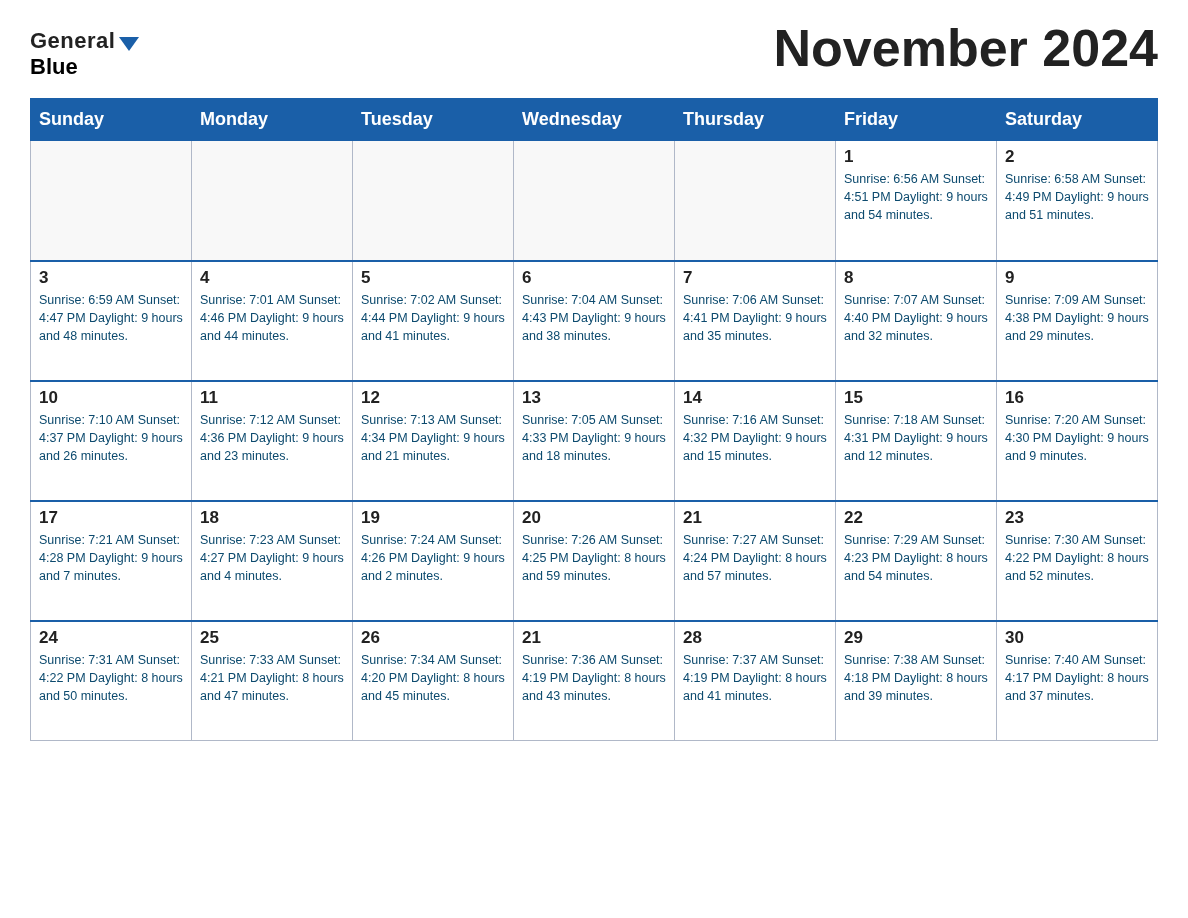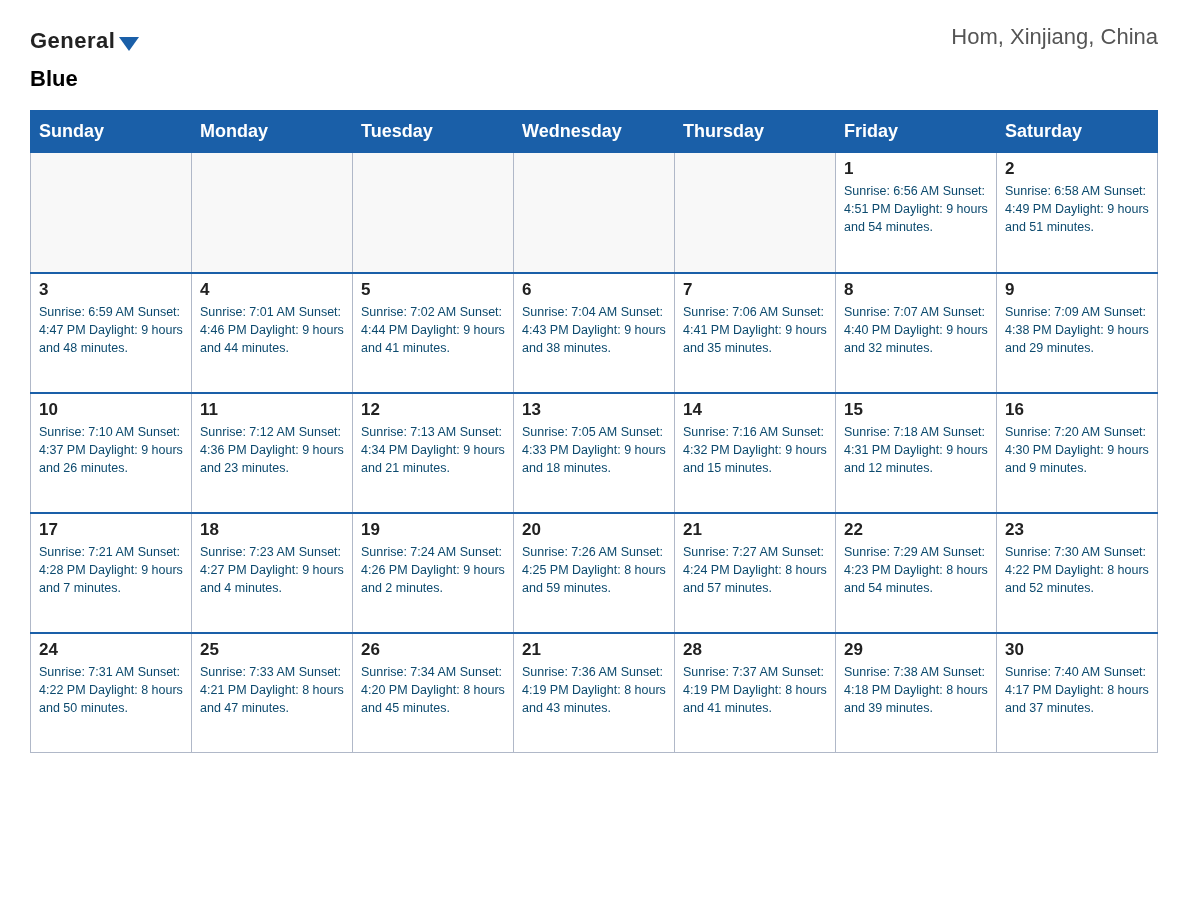--- a/index.html
+++ b/index.html
@@ -14,21 +14,20 @@
       display: flex;
       justify-content: space-between;
       align-items: flex-start;
       margin-bottom: 18px;
     }
     .logo {
       display: flex;
       flex-direction: column;
       align-items: flex-start;
       margin-top: 8px;
-      gap: 12px;
     }
     .logo-general {
       font-size: 22px;
       font-weight: bold;
       color: #222;
       letter-spacing: 0.5px;
     }
     .logo-blue {
       font-size: 22px;
       font-weight: bold;
@@ -100,21 +99,21 @@
 
 <div class="header-area">
   <div class="logo">
     <div class="logo-line1">
       <span class="logo-general">General</span>
       <span style="display:inline-block;width:0;height:0;border-left:10px solid transparent;border-right:10px solid transparent;border-top:14px solid #1a5fa8;margin-left:4px;margin-top:6px;"></span>
     </div>
     <div class="logo-blue">Blue</div>
   </div>
   <div class="title-area">
-    <div class="location">Hom, Xinjiang, China</div>
+    <div class="month-title">November 2024</div>
   </div>
 </div>
 
 <table class="calendar">
   <thead>
     <tr>
     <th>Sunday</th>
         <th>Monday</th>
         <th>Tuesday</th>
         <th>Wednesday</th>

